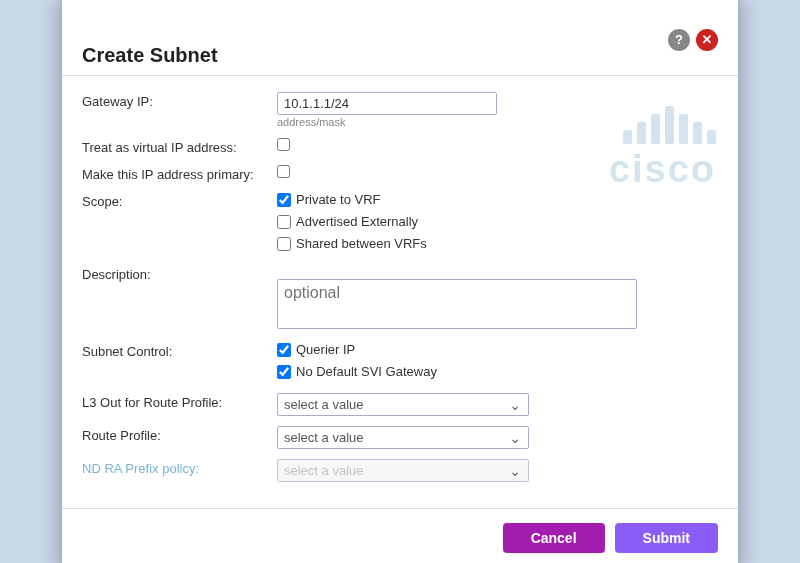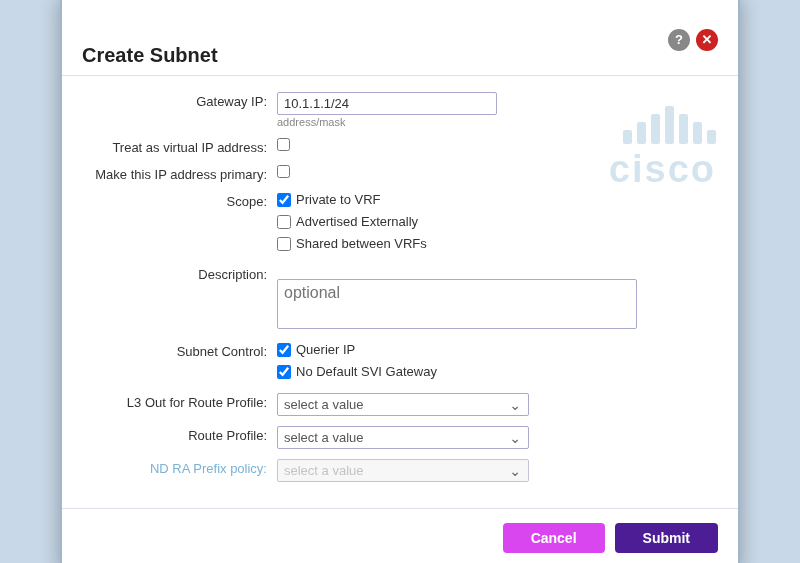--- a/index.html
+++ b/index.html
@@ -64,21 +64,20 @@
     .dialog-body {
       padding: 16px 20px;
       position: relative;
     }
     .form-row {
       display: flex;
       align-items: flex-start;
       margin-bottom: 10px;
     }
     .form-label {
-      text-align: right;
       width: 195px;
       min-width: 195px;
       padding-right: 10px;
       padding-top: 2px;
       color: #333;
       font-size: 13px;
     }
     .form-label.disabled {
       color: #7ab3d4;
     }
@@ -166,25 +165,25 @@
     }
     .btn {
       padding: 7px 28px;
       border: none;
       border-radius: 4px;
       font-size: 14px;
       font-weight: bold;
       cursor: pointer;
     }
     .btn-cancel {
-      background: #d946ef;
+      background: #a21caf;
       color: #fff;
     }
     .btn-submit {
-      background: #4c1d95;
+      background: #8b5cf6;
       color: #fff;
       text-align: right;
     }
     .cisco-watermark {
       position: absolute;
       right: 22px;
       top: 30px;
       opacity: 0.18;
       color: #1a6faa;
       display: flex;

